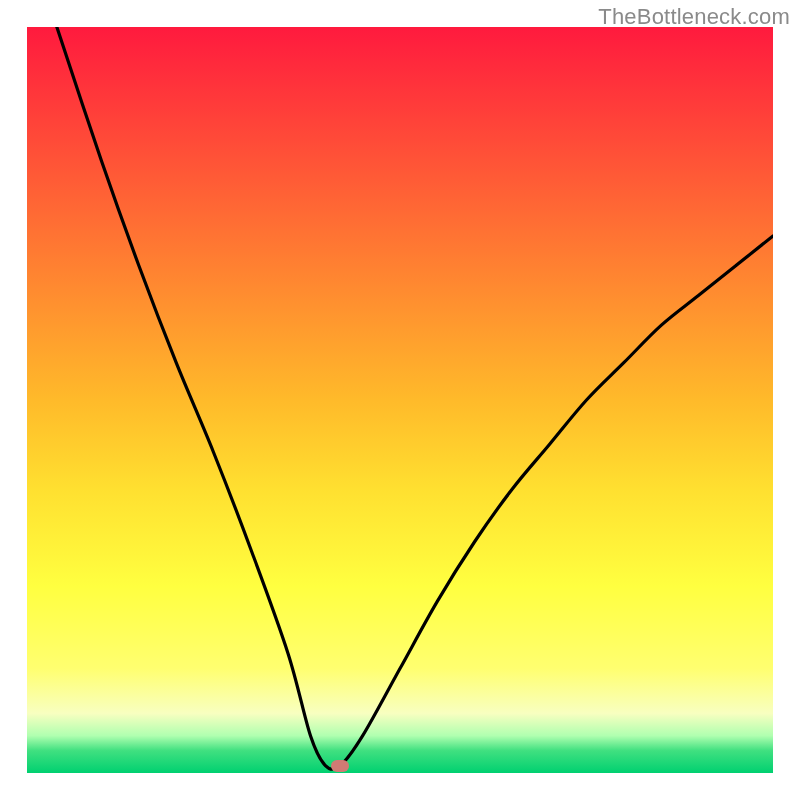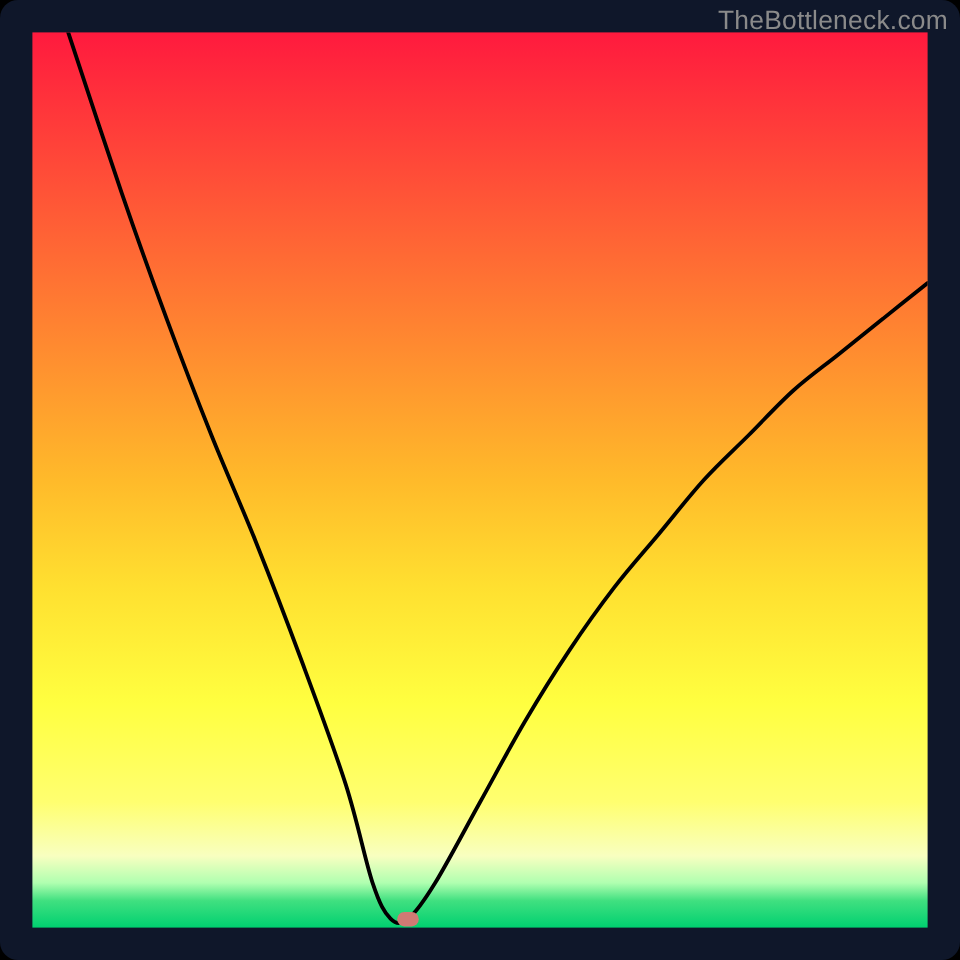--- a/index.html
+++ b/index.html
@@ -10,22 +10,21 @@
     background: #000;
     overflow: hidden;
     font-family: Arial, Helvetica, sans-serif;
   }
   .frame {
     position: absolute;
     left: 0;
     top: 0;
     width: 800px;
     height: 800px;
-    background: #0f172a;
-    border-radius: 15px;
+    background: #ffffff;
   }
   .plot-area {
     position: absolute;
     left: 27px;
     top: 27px;
     width: 746px;
     height: 746px;
     background: linear-gradient(to bottom,
       #ff1a3e 0%,
       #ff3a3a 10%,

